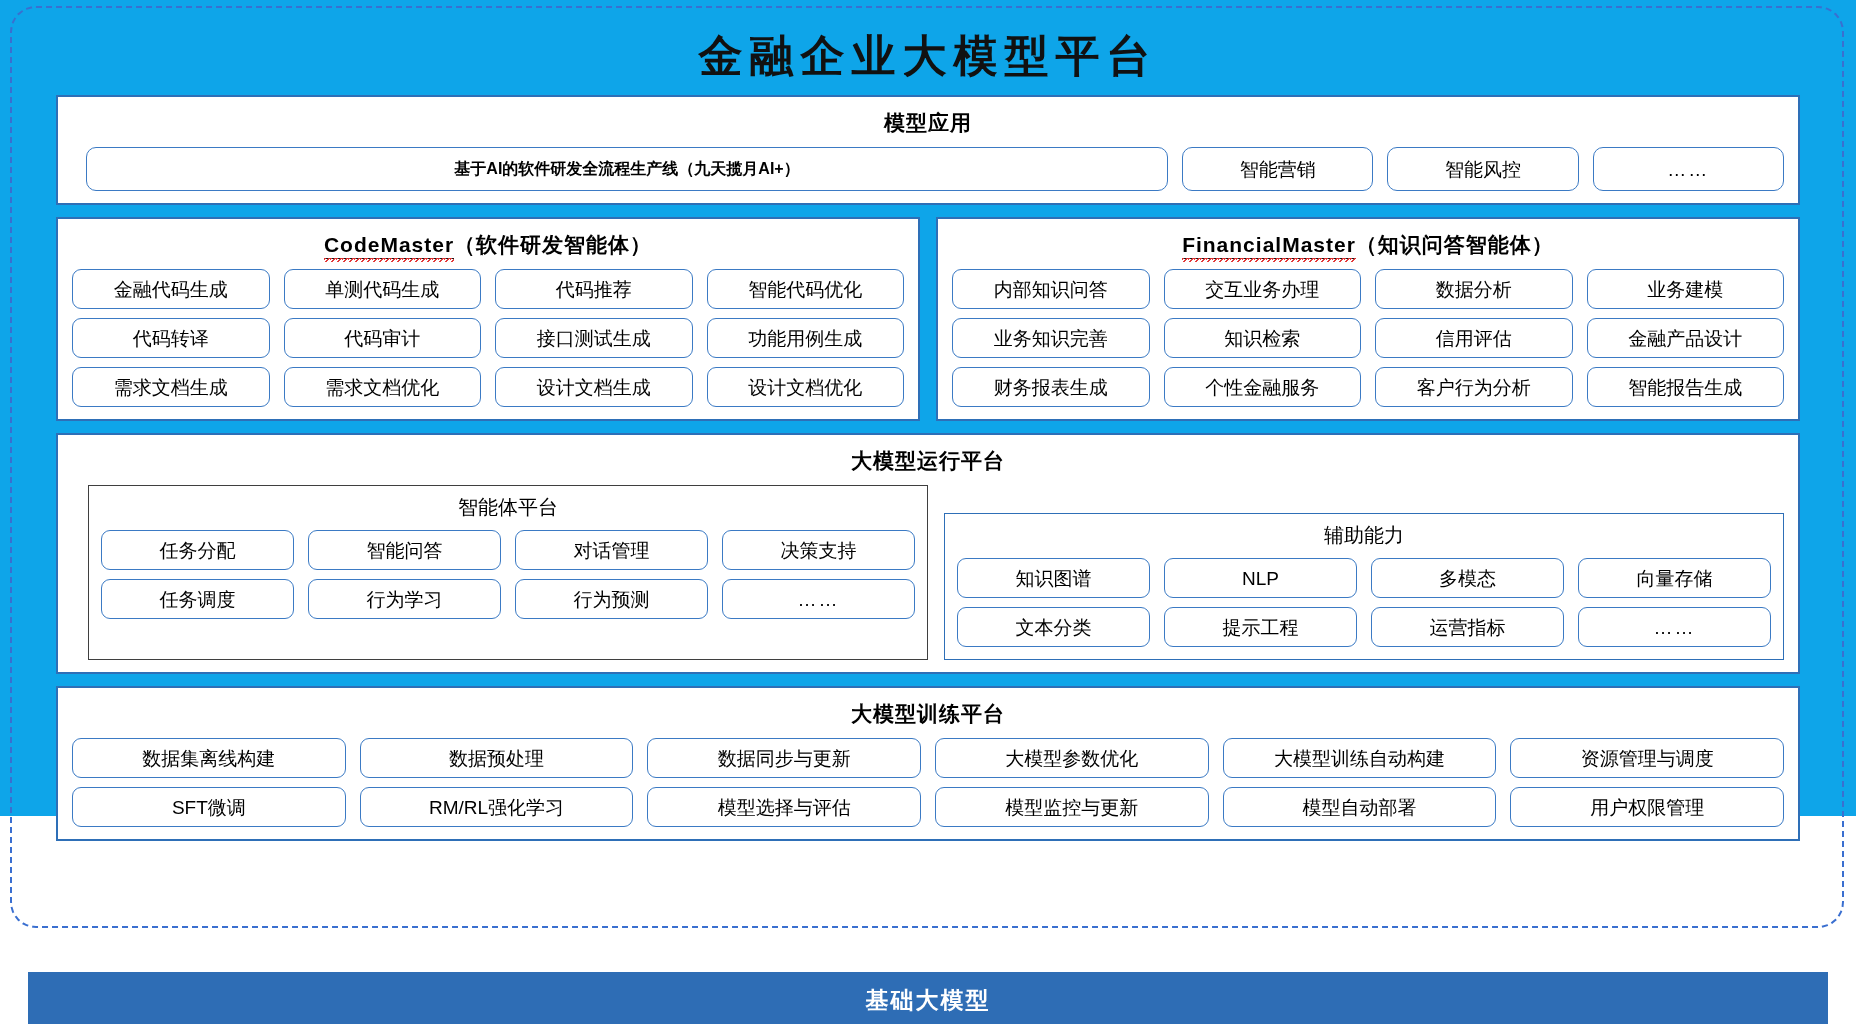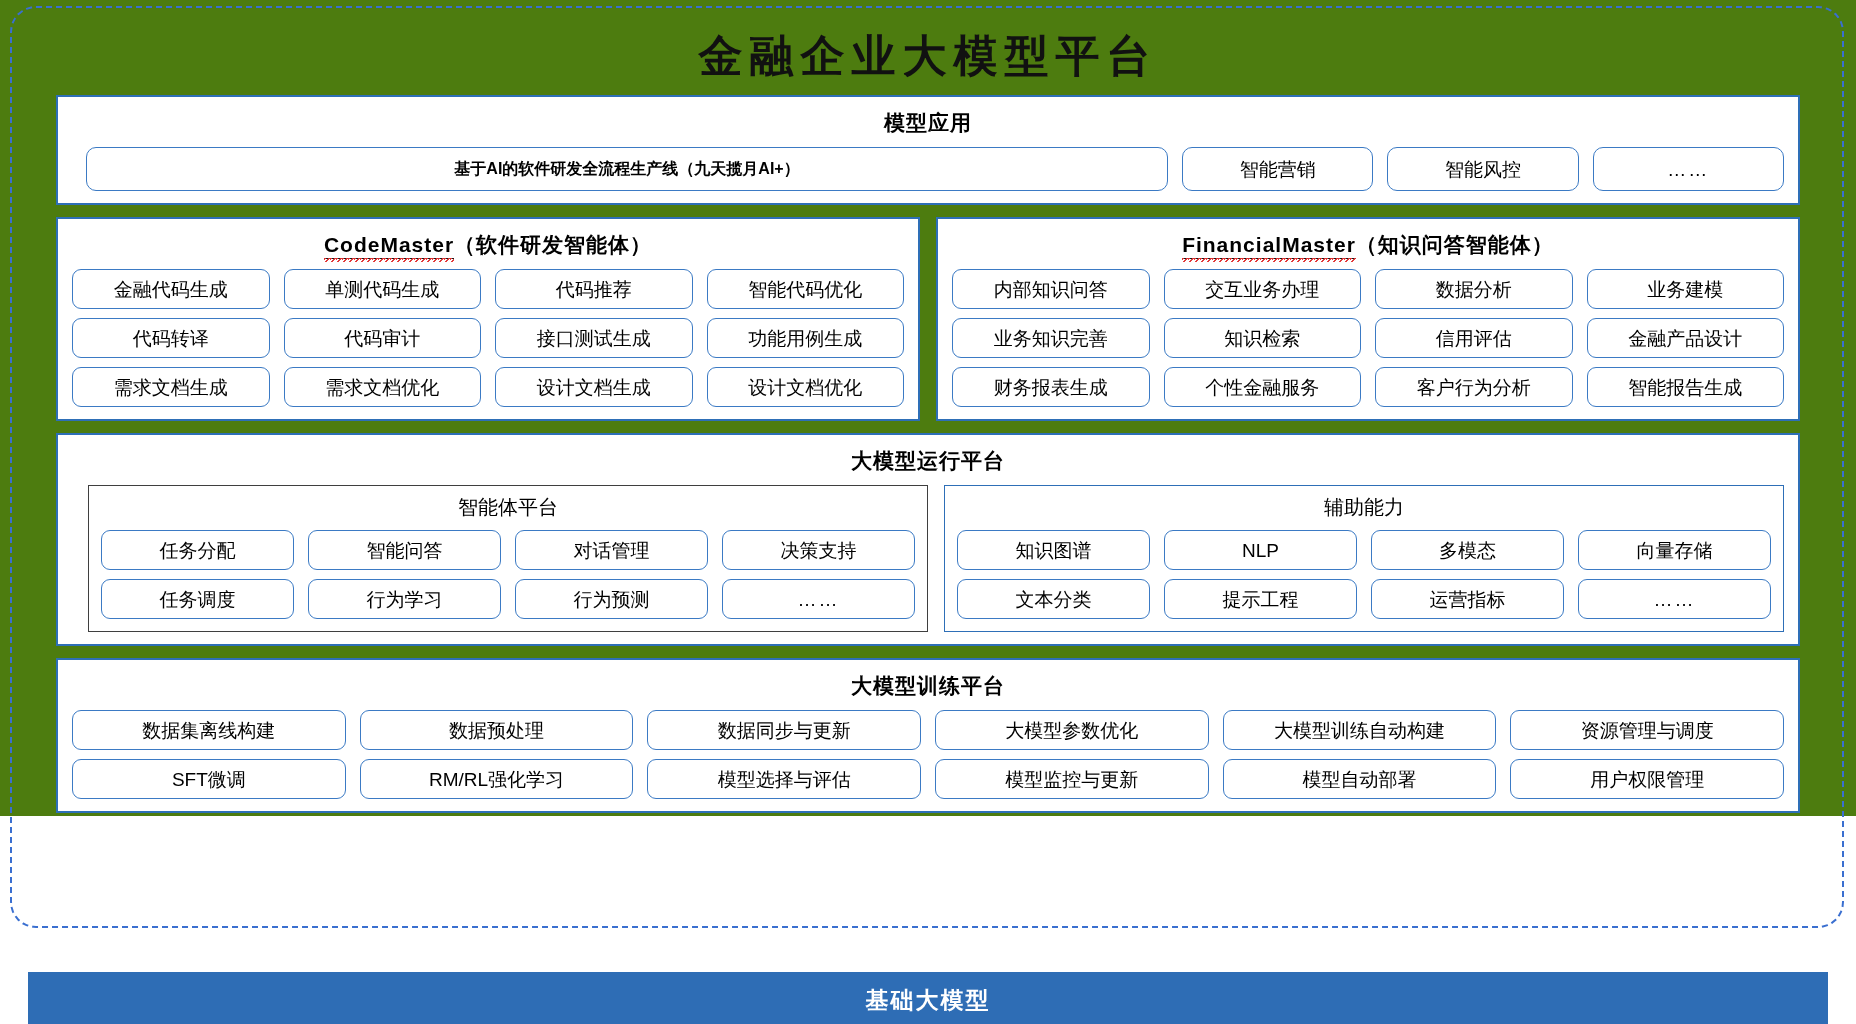--- a/index.html
+++ b/index.html
@@ -10,21 +10,21 @@
   body {
     width: 1856px;
     height: 1024px;
     font-family: "Liberation Sans", "DejaVu Sans", sans-serif;
     overflow: hidden;
   }
   .canvas {
     position: relative;
     width: 1856px;
     height: 816px;
-    background: #4d7c0f;
+    background: #0ea5e9;
     text-decoration: underline;
   }
 
   
   .outer-frame {
     position: absolute;
     left: 10px;
     top: 6px;
     width: 1834px;
     height: 922px;
@@ -169,21 +169,21 @@
     gap: 16px;
     padding-left: 16px;
   }
   .sub-box {
     flex: 1 1 0;
     border: 1.6px solid #3f3f3f;
     box-sizing: border-box;
     padding: 6px 12px 12px 12px;
     background: #ffffff;
   }
-  .sub-box.blue-edge { border-color: #2e6fb7; }
+  .sub-box.blue-edge { border-color: #2e6fb7; margin-top: 28px; }
   .sub-title {
     text-align: center;
     font-size: 20px;
     color: #000000;
     font-weight: 400;
     margin: 2px 0 9px 0;
   }
 
   
   .grid6 {

